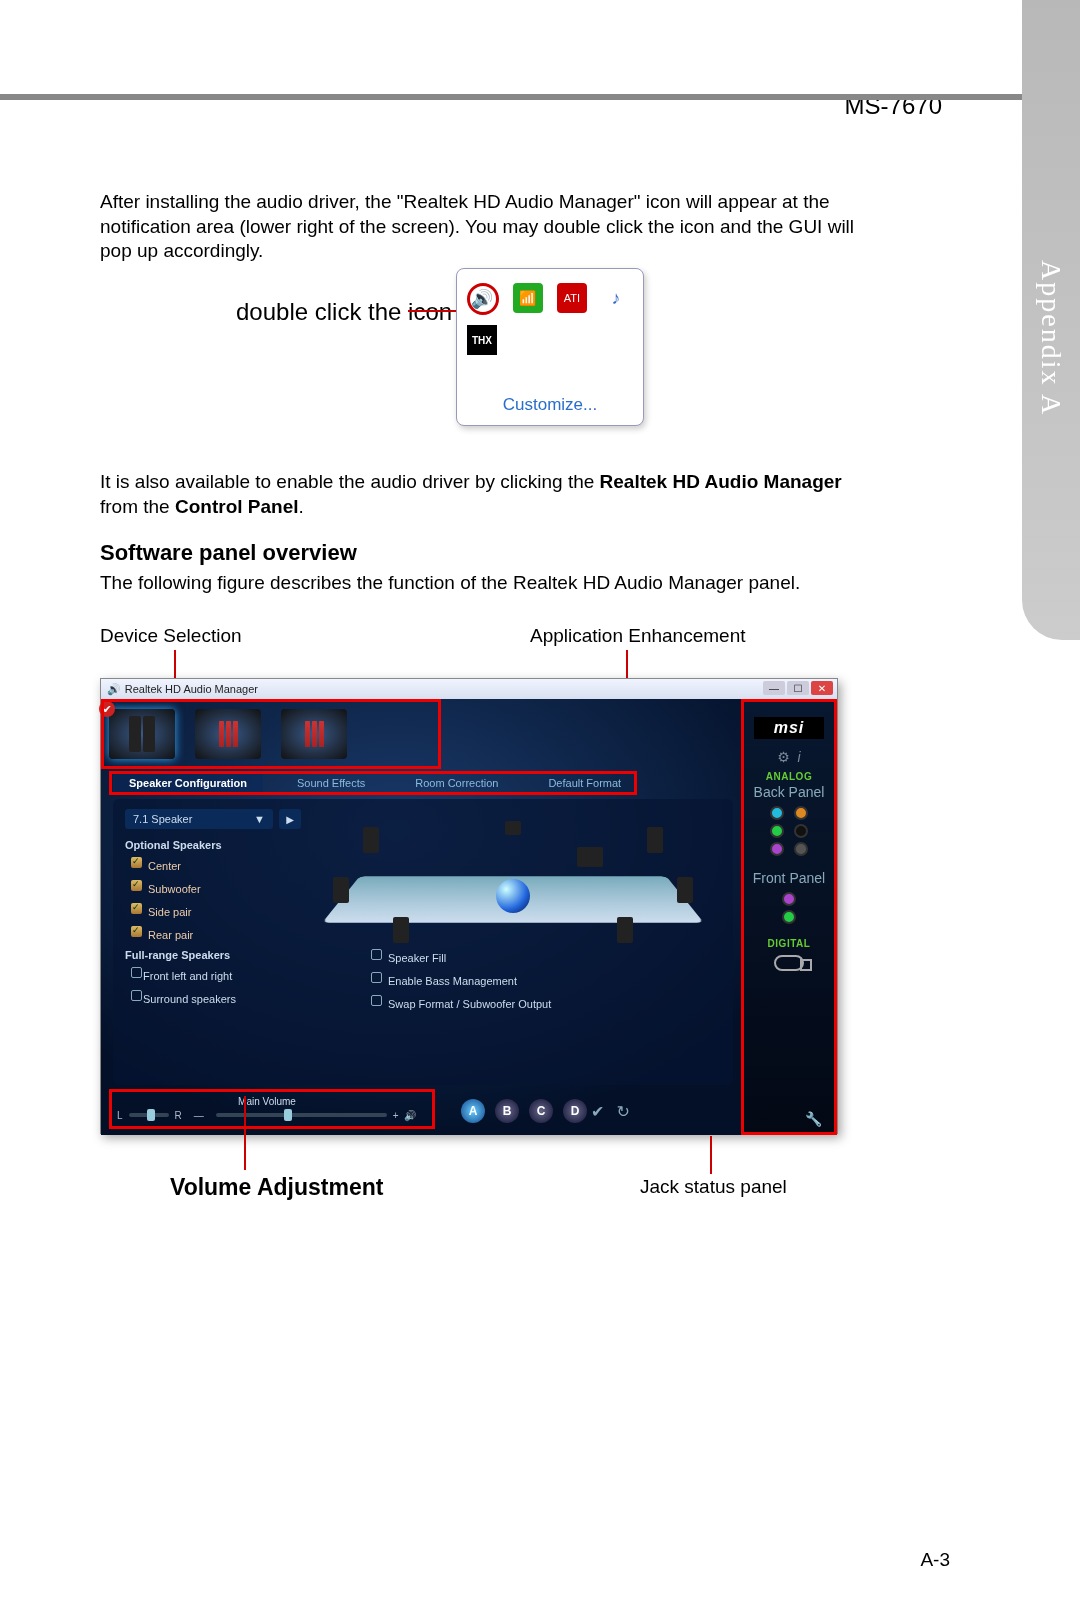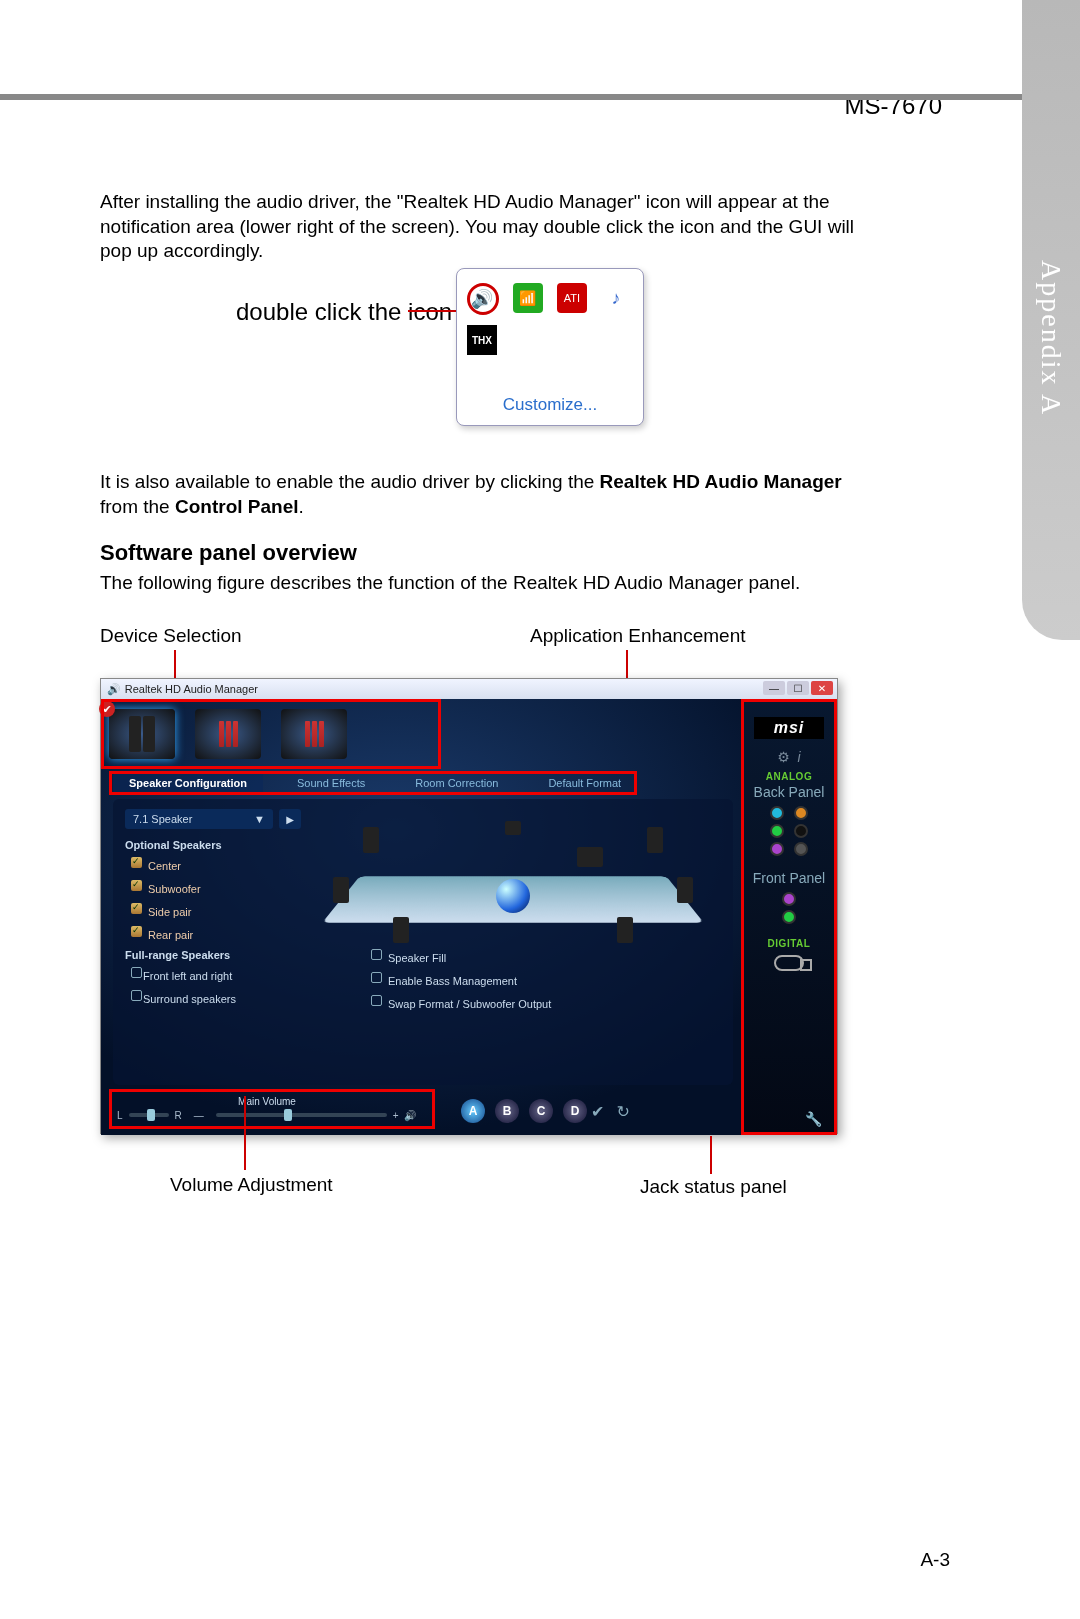--- a/index.html
+++ b/index.html
@@ -22,21 +22,21 @@
   .t-thx { background:#000; color:#fff; font-size:10px; font-weight:bold; border-radius:0;}
   .tray-customize { position: absolute; bottom: 10px; left: 0; right: 0; text-align: center; color: #2a6ecc; font-size: 17px; }
   .leader1 { position: absolute; left: 408px; top: 310px; width: 56px; height: 2px; background: #c00; }
   .leader1::after { content:''; position:absolute; right:-4px; top:-4px; width:10px; height:10px; background:#c00; border-radius:50%;}
   .p2 { position: absolute; left: 100px; top: 470px; width: 780px; font-size: 19px; line-height: 1.3; }
   .bold { font-weight: bold; }
   .h2 { position: absolute; left: 100px; top: 540px; font-size: 22px; font-weight: bold; }
   .p3 { position: absolute; left: 100px; top: 572px; width: 780px; font-size: 19px; }
   .label-device { position: absolute; left: 100px; top: 625px; font-size: 19px; }
   .label-app { position: absolute; left: 530px; top: 625px; font-size: 19px; }
-  .label-vol { position: absolute; left: 170px; top: 1174px; font-size: 19px; }
+  .label-vol { position: absolute; left: 170px; top: 1174px; font-size: 23px; font-weight: bold; }
   .label-jack { position: absolute; left: 640px; top: 1176px; font-size: 19px; }
   .leader-device { position: absolute; left: 174px; top: 650px; width: 2px; height: 56px; background: #c00; }
   .leader-app { position: absolute; left: 626px; top: 650px; width: 2px; height: 178px; background: #c00; }
   .leader-vol { position: absolute; left: 244px; top: 1096px; width: 2px; height: 74px; background: #c00; }
   .leader-jack { position: absolute; left: 710px; top: 1136px; width: 2px; height: 38px; background: #c00; }
   .app-window { position: absolute; left: 100px; top: 678px; width: 738px; height: 456px; border: 1px solid #888; box-shadow: 3px 4px 10px rgba(0,0,0,0.35); background: #000; }
   .titlebar { height: 20px; background: linear-gradient(#f0f4ff,#d8e0f0); display: flex; align-items: center; padding: 0 6px; font-size: 11px; color: #222; position: relative; }
   .titlebar .winbtns { position:absolute; right:4px; top:2px; display:flex; gap:2px;}
   .winbtns span{ width:22px; height:14px; background:#ccd; border-radius:2px; font-size:10px; display:flex; align-items:center; justify-content:center;}
   .winbtns .close{ background:#d44; color:#fff;}

